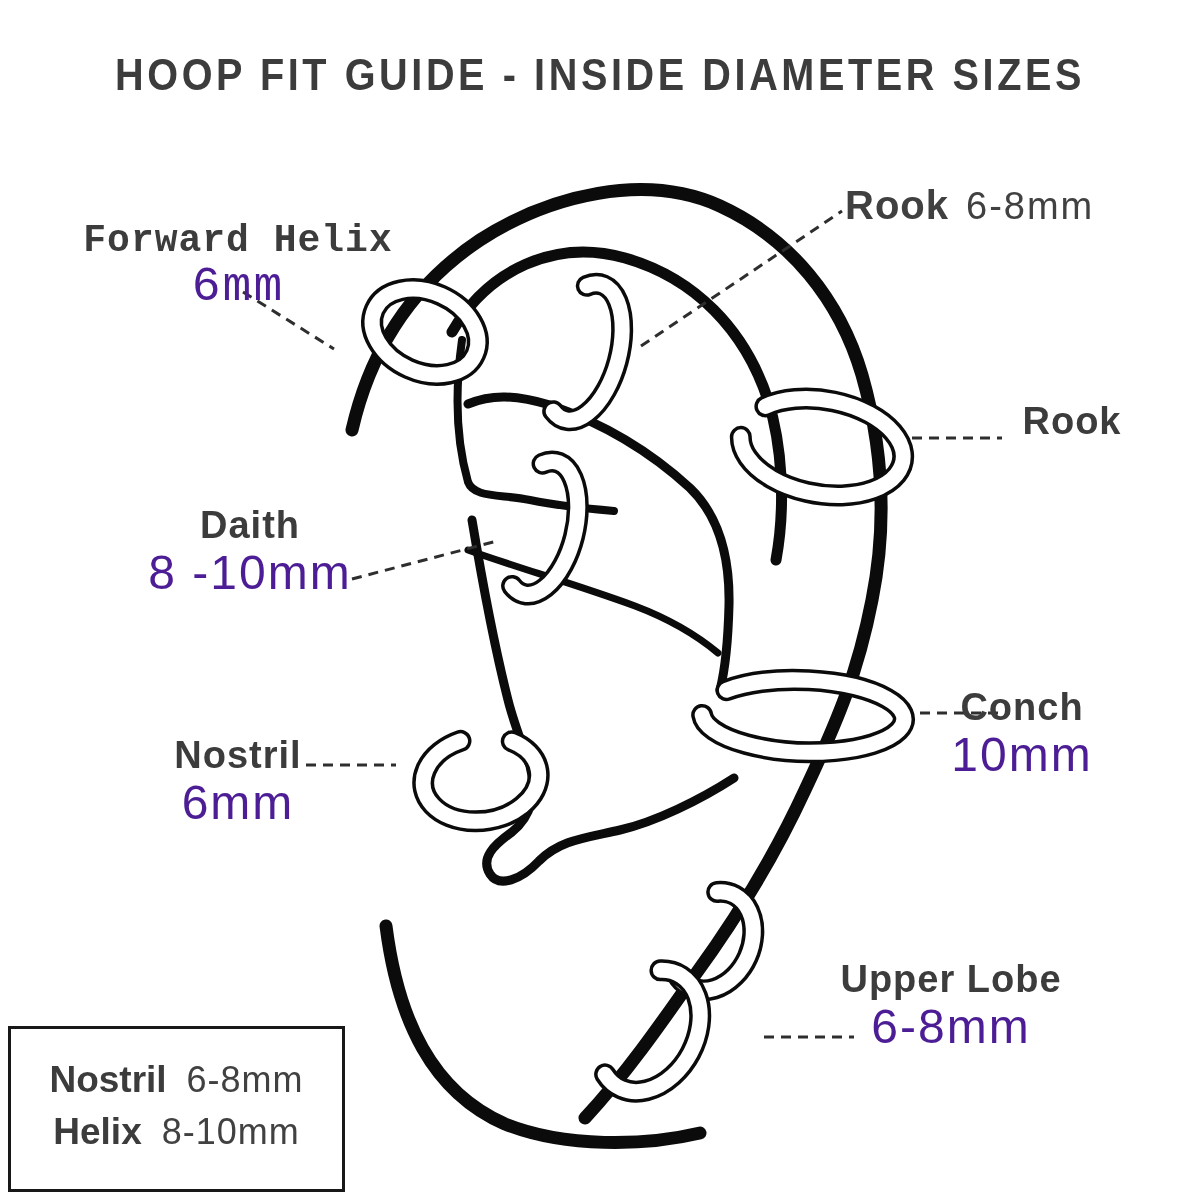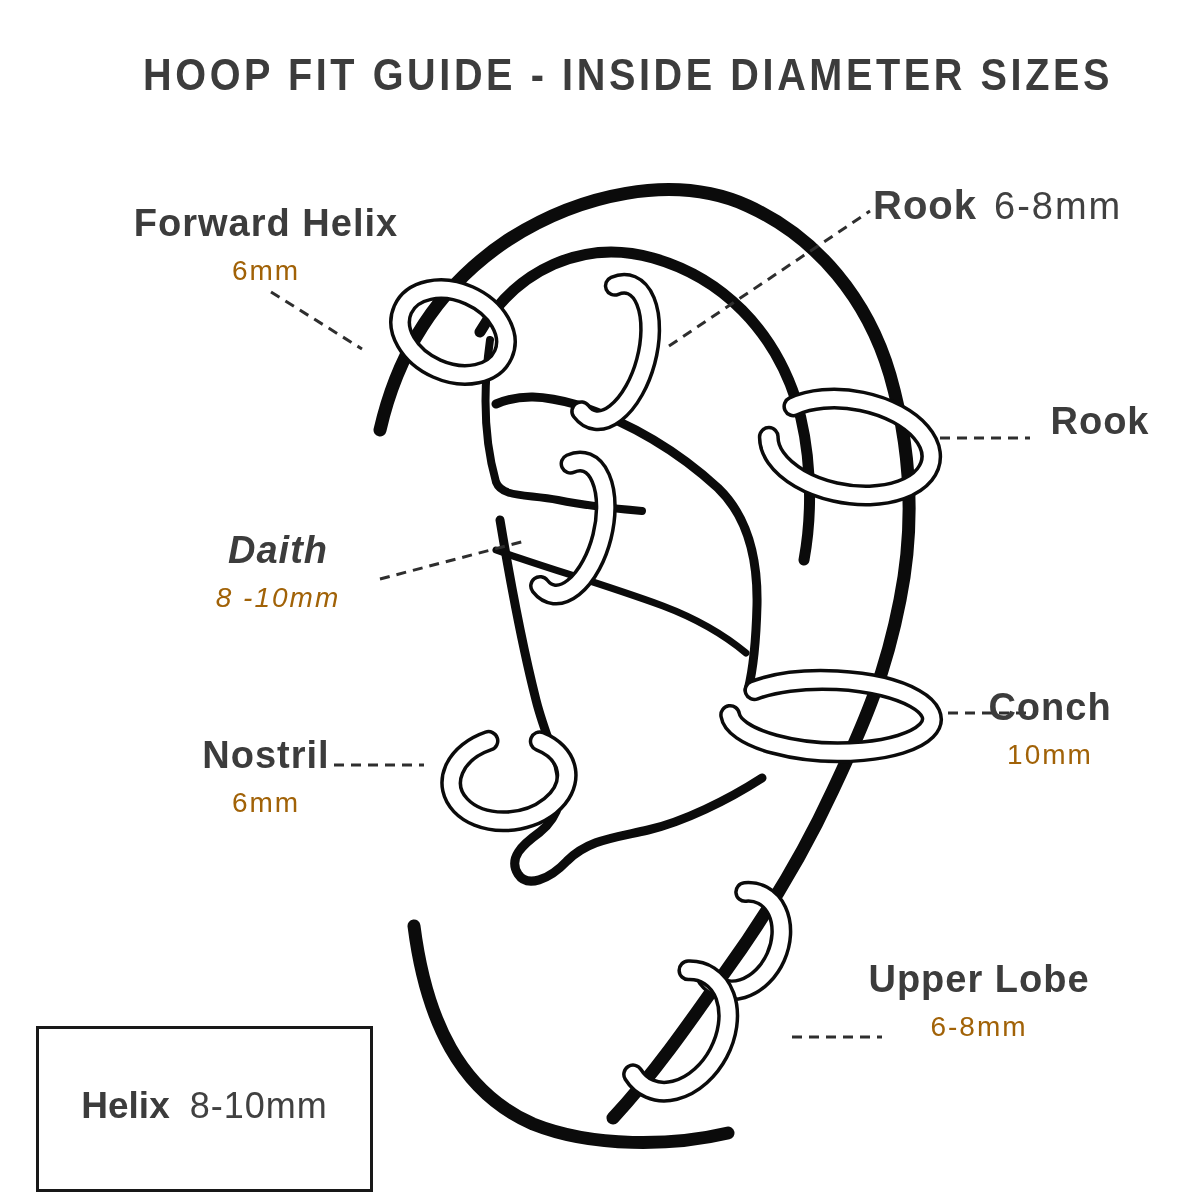--- a/index.html
+++ b/index.html
@@ -1,25 +1,25 @@
 <!DOCTYPE html>
 <html><head>
 <meta charset="utf-8">
 <style>
   html,body{margin:0;padding:0;background:#fff;}
   body{width:1200px;height:1200px;position:relative;overflow:hidden;
        font-family:"Liberation Sans", sans-serif;color:#3d3d3d;}
-  .stage{position:absolute;inset:0;margin-left:28px;}
+  .stage{position:absolute;inset:0;}
   svg{position:absolute;left:0;top:0;}
   .title{position:absolute;left:0;top:50px;width:1200px;text-align:center;
          font-size:44px;font-weight:800;letter-spacing:4px;color:#3c3c3c;
          transform:scaleX(0.90);transform-origin:600px 0;white-space:nowrap;}
   .label{position:absolute;text-align:center;transform:translateX(-50%);line-height:47px;white-space:nowrap;}
   .label .nm{font-size:38px;font-weight:800;color:#3c3c3c;letter-spacing:1px;}
-  .label .sz{font-size:28px;font-weight:400;color:#a16207;letter-spacing:2px;}
+  .label .sz{font-size:48px;font-weight:400;color:#4c1d95;letter-spacing:2px;}
   .inline-label{position:absolute;white-space:nowrap;line-height:42px;}
   .inline-label .nm{font-size:40px;font-weight:800;color:#404040;letter-spacing:1px;}
   .inline-label .sz{font-size:38px;font-weight:400;color:#414141;letter-spacing:2px;}
   .legend-box{position:absolute;left:8px;top:1026px;width:331px;height:160px;
               border:3px solid #181818;display:flex;flex-direction:column;
               align-items:center;justify-content:center;text-align:center;line-height:45px;}
   .legend-box .row{white-space:nowrap;}
   .legend-box .nm{font-size:37px;font-weight:800;color:#3c3c3c;}
   .legend-box .sz{font-size:36px;font-weight:400;color:#414141;letter-spacing:1px;}
 </style>
@@ -96,35 +96,35 @@
       <line x1="912" y1="438" x2="1002" y2="438"></line>
       <line x1="352" y1="579" x2="497" y2="541"></line>
       <line x1="306" y1="765" x2="396" y2="765"></line>
       <line x1="920" y1="713" x2="1010" y2="713"></line>
       <line x1="764" y1="1037" x2="854" y2="1037"></line>
     </g>
   </svg>
 
   <div class="title">HOOP FIT GUIDE - INSIDE DIAMETER SIZES</div>
 
-  <div class="label" style="left:238px;top:200px;">
+  <div class="label" style="left:238px;top:217px;font-family:Liberation Mono, monospace;">
     <div class="nm">Forward Helix</div>
     <div class="sz">6mm</div>
   </div>
 
   <div class="inline-label" style="left:845px;top:184px;">
     <span class="nm">Rook</span>
     <span class="sz">&nbsp;</span><span class="sz">6-8mm</span>
   </div>
 
   <div class="label" style="left:1072px;top:398px;">
     <div class="nm">Rook</div>
   </div>
 
-  <div class="label" style="left:250px;top:527px;font-style:italic;">
+  <div class="label" style="left:250px;top:502px;">
     <div class="nm">Daith</div>
     <div class="sz">8 -10mm</div>
   </div>
 
   <div class="label" style="left:238px;top:732px;">
     <div class="nm">Nostril</div>
     <div class="sz">6mm</div>
   </div>
 
   <div class="label" style="left:1022px;top:684px;">
@@ -132,19 +132,24 @@
     <div class="sz">10mm</div>
   </div>
 
   <div class="label" style="left:951px;top:956px;">
     <div class="nm">Upper Lobe</div>
     <div class="sz">6-8mm</div>
   </div>
 
   <div class="legend-box">
     <div class="row">
+      <span class="nm">Nostril</span>
+      <span class="sz">&nbsp;</span>
+      <span class="sz">6-8mm</span>
+    </div>
+    <div class="row">
       <span class="nm">Helix</span>
       <span class="sz">&nbsp;</span>
       <span class="sz">8-10mm</span>
     </div>
   </div>
 
 </div>
 
 </body></html>

